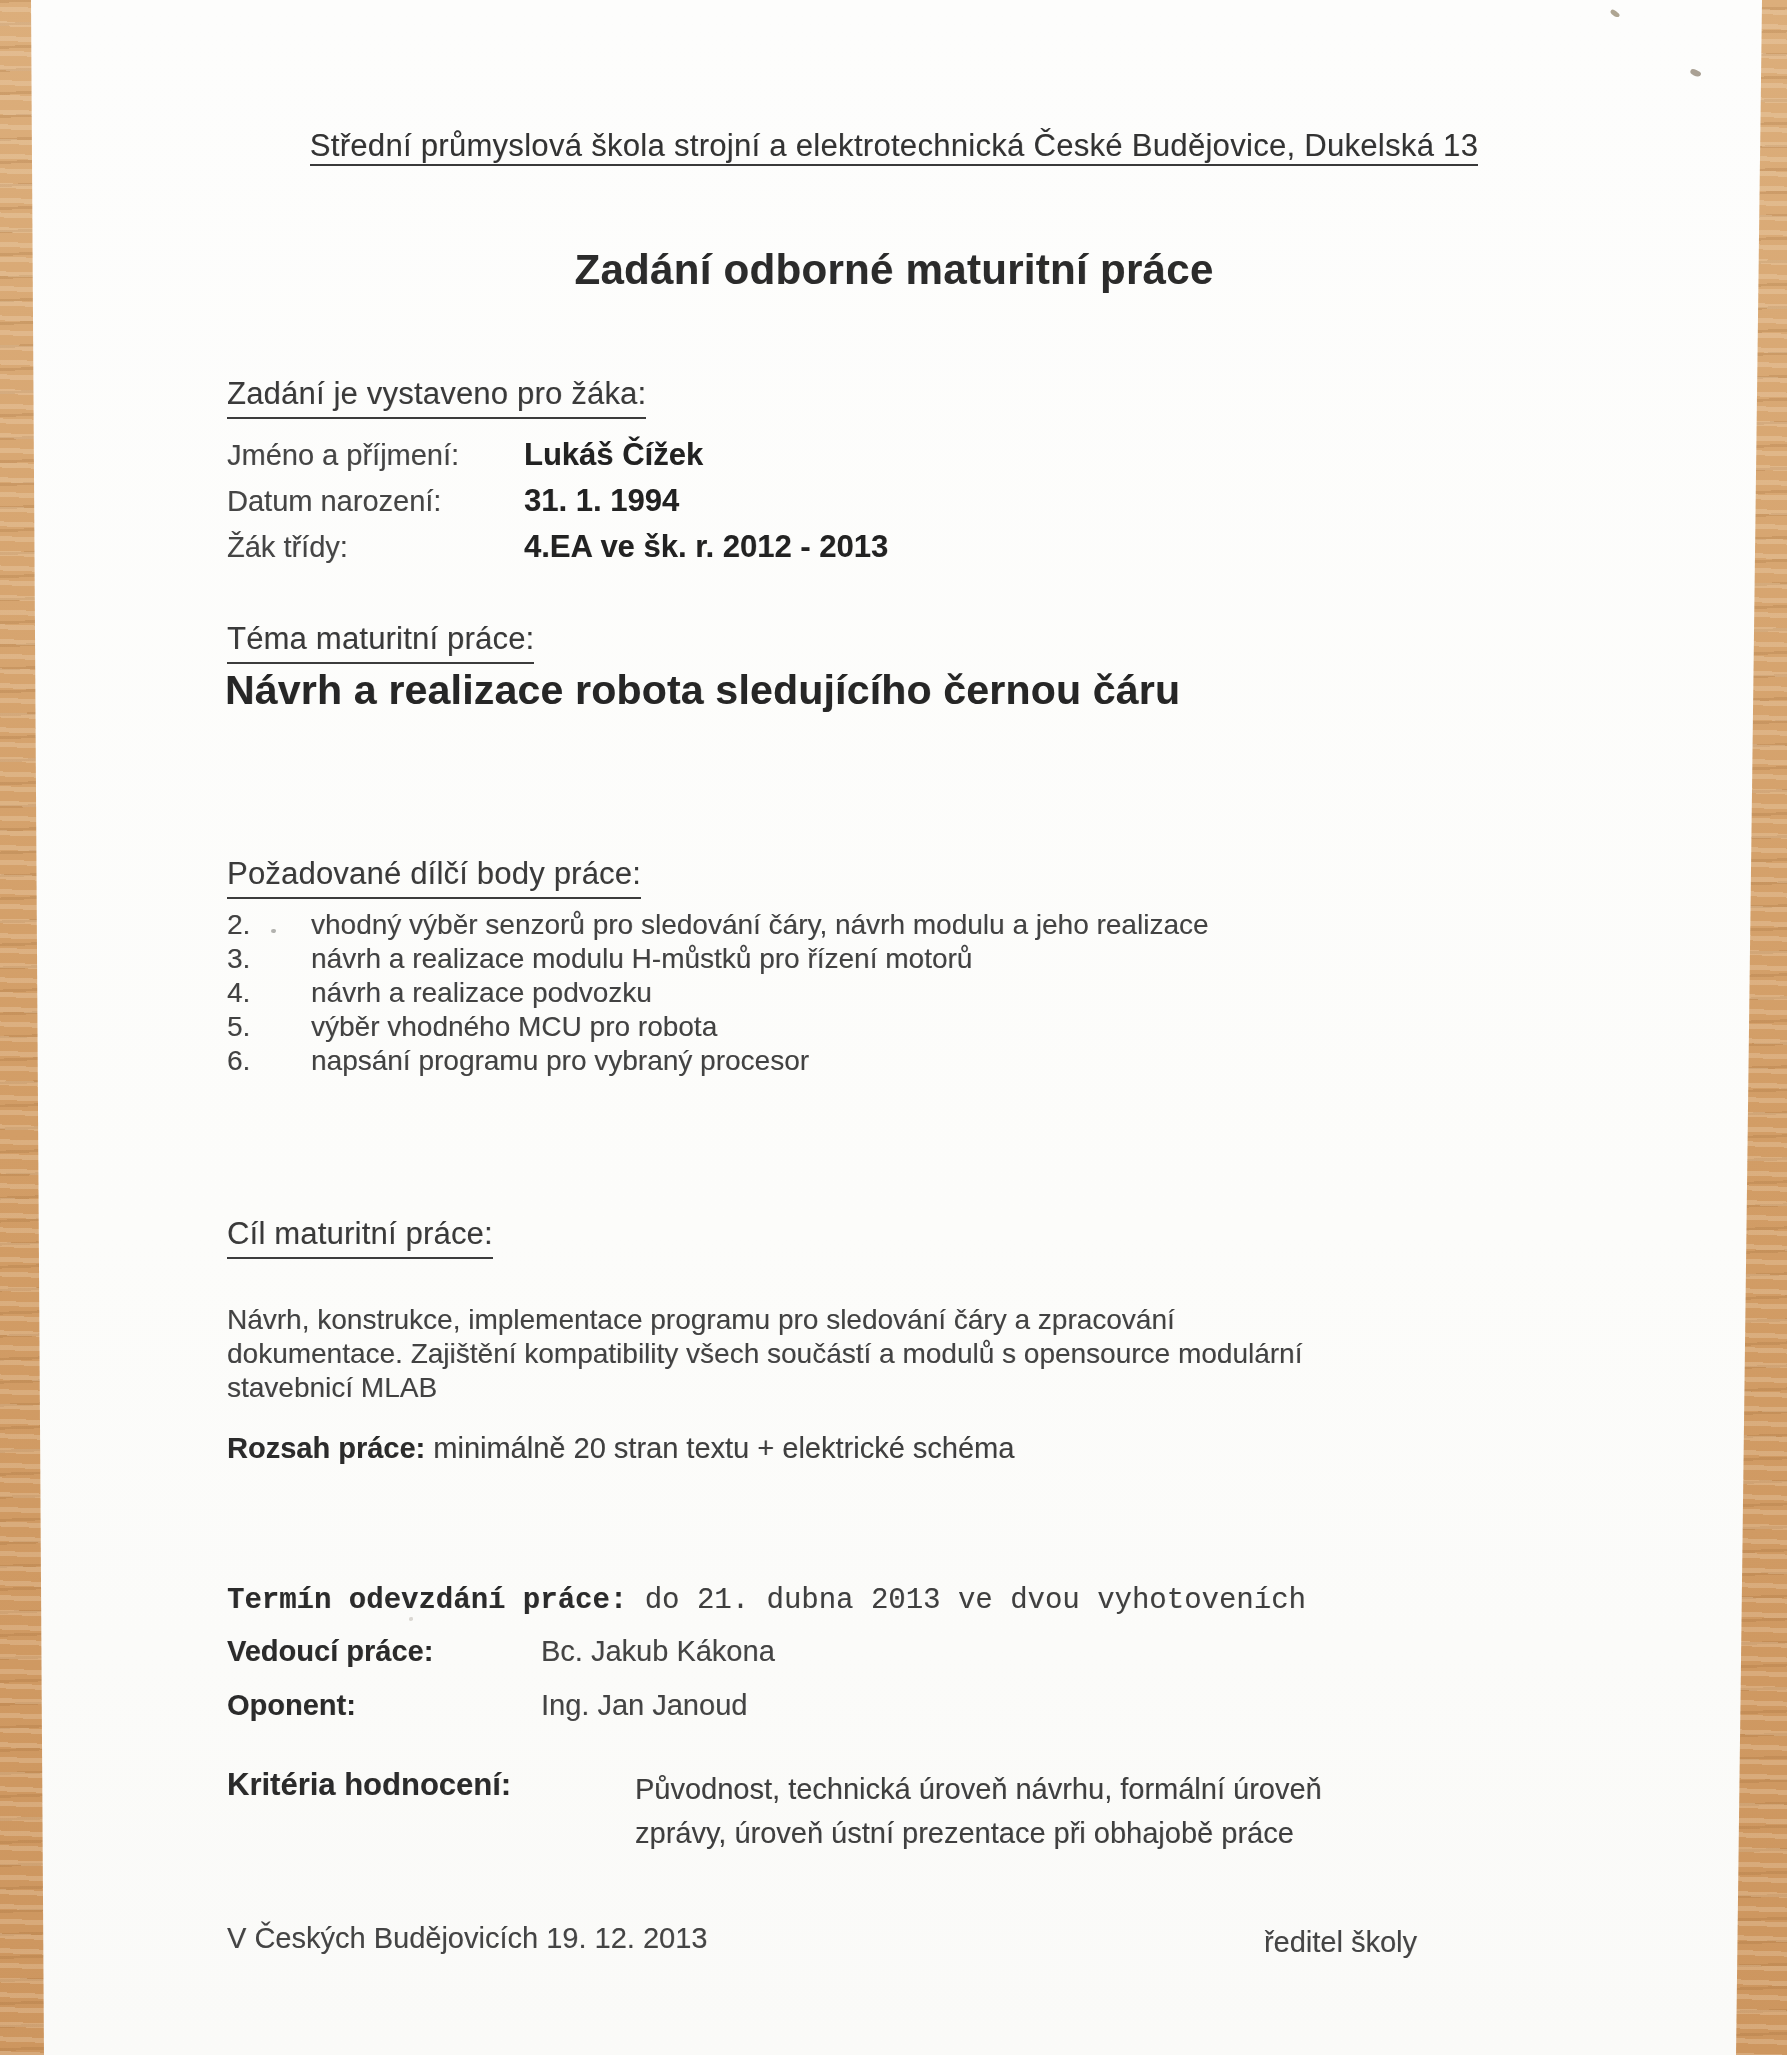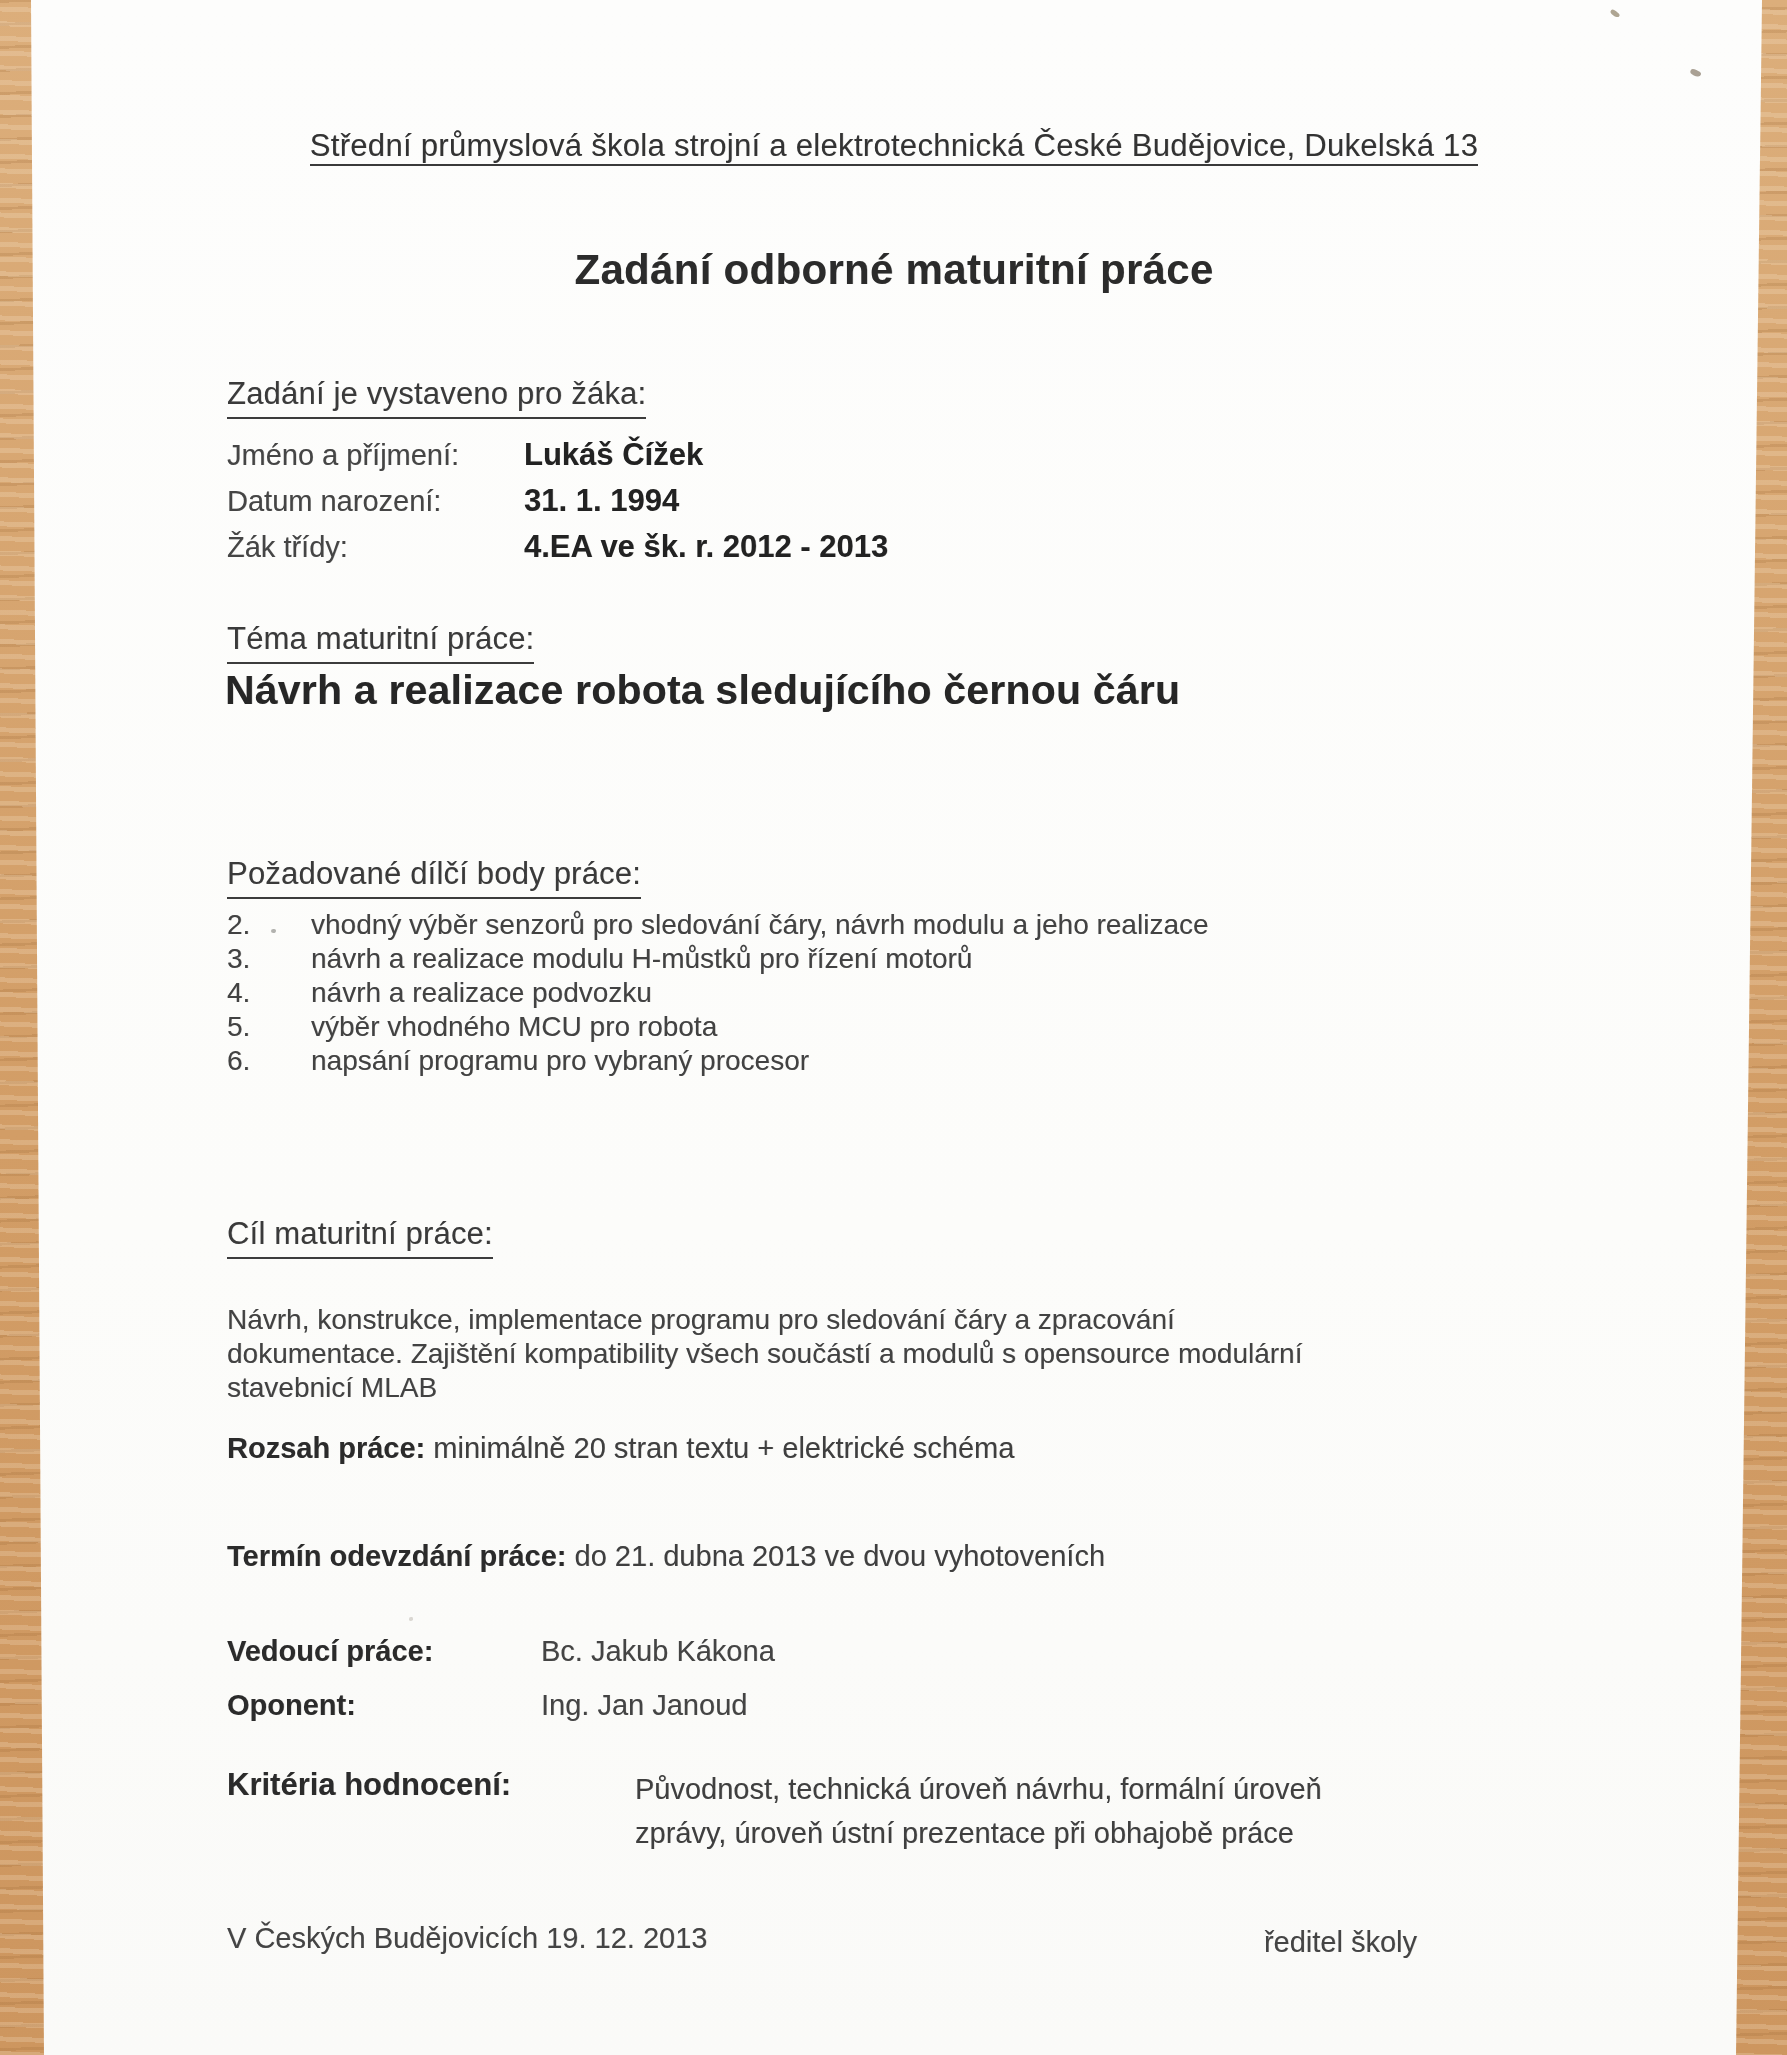--- a/index.html
+++ b/index.html
@@ -125,21 +125,21 @@
   <div class="abs goal-text soft">
     <div>Návrh, konstrukce, implementace programu pro sledování čáry a zpracování</div>
     <div>dokumentace. Zajištění kompatibility všech součástí a modulů s opensource modulární</div>
     <div>stavebnicí MLAB</div>
   </div>
 
   <div class="abs inline-row soft" style="top:1432px;">
     <span class="blbl">Rozsah práce:</span><span> minimálně 20 stran textu + elektrické schéma</span>
   </div>
 
-  <div class="abs inline-row soft" style="top:1540px;">
+  <div class="abs inline-row soft" style="top:1584px;font-family:Liberation Mono, monospace;">
     <span class="blbl">Termín odevzdání práce:</span><span> do 21. dubna 2013 ve dvou vyhotoveních</span>
   </div>
 
   <div class="abs person-row soft" style="top:1617px;">
     <span class="lbl">Vedoucí práce:</span><span class="val">Bc. Jakub Kákona</span>
   </div>
   <div class="abs person-row soft" style="top:1671px;">
     <span class="lbl">Oponent:</span><span class="val">Ing. Jan Janoud</span>
   </div>
 

